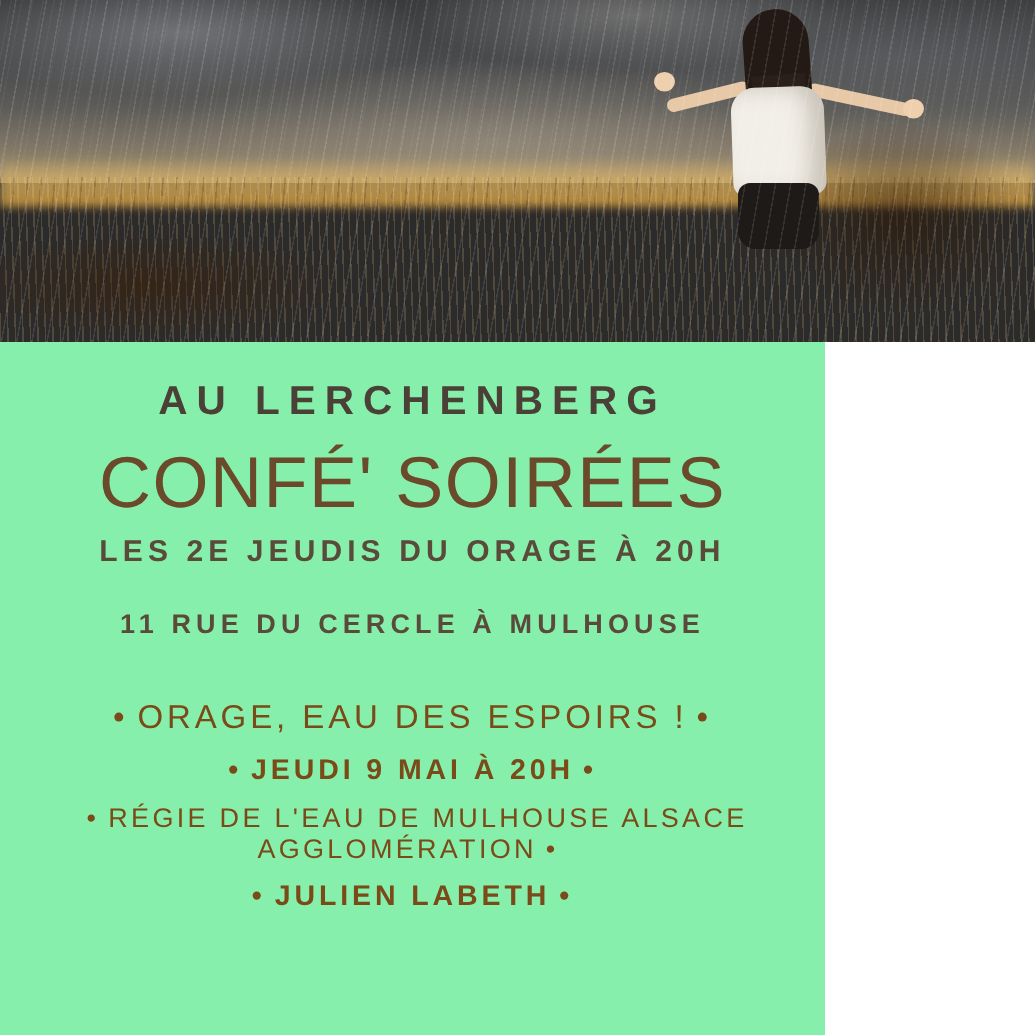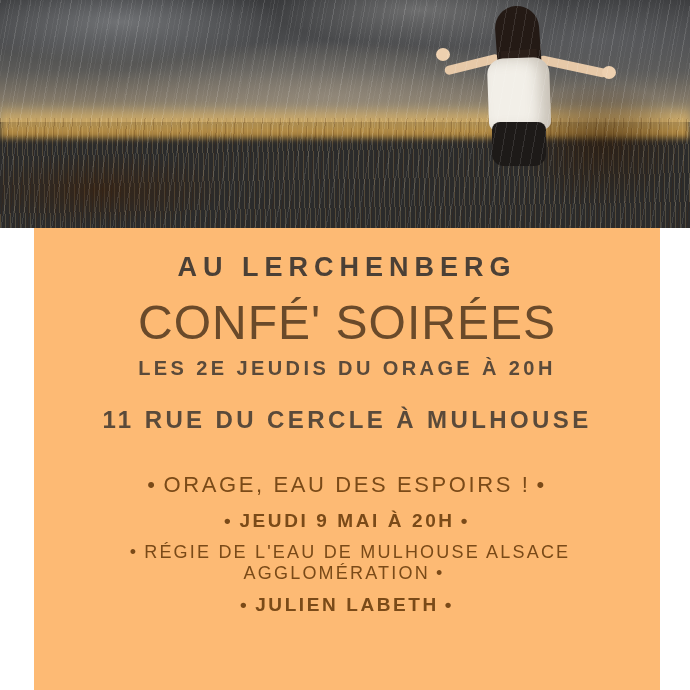--- a/index.html
+++ b/index.html
@@ -140,25 +140,24 @@
     background: #e7c9a8;
     border-radius: 6px;
     transform: rotate(12deg);
   }
   .hand-l { position:absolute; left:-16px; top:48px; width:14px; height:13px; background:#eed0af; border-radius:50%; }
   .hand-r { position:absolute; left:150px; top:66px; width:14px; height:13px; background:#eed0af; border-radius:50%; }
 
   
   .content {
     position: relative;
-    width: 626px;
+    width: 550px;
     height: 462px;
-    background: #fdba74;
+    background: #86efac;
     text-align: center;
-    margin-left: 34px;
   }
   .kicker {
     margin: 0;
     padding-top: 24px;
     color: #4b4036;
     font-size: 27px;
     font-weight: 700;
     letter-spacing: 6px;
   }
   .headline {
@@ -176,21 +175,21 @@
     color: #5a4a3a;
     font-size: 20px;
     font-weight: 700;
     letter-spacing: 3.4px;
     line-height: 1.55;
   }
   .address {
     margin: 0;
     padding-top: 22px;
     color: #5a4a3a;
-    font-size: 24px;
+    font-size: 18px;
     font-weight: 700;
     letter-spacing: 3.4px;
   }
   .event {
     margin: 0;
     padding-top: 38px;
     color: #7a4a18;
     font-size: 22px;
     font-weight: 400;
     letter-spacing: 2.6px;

